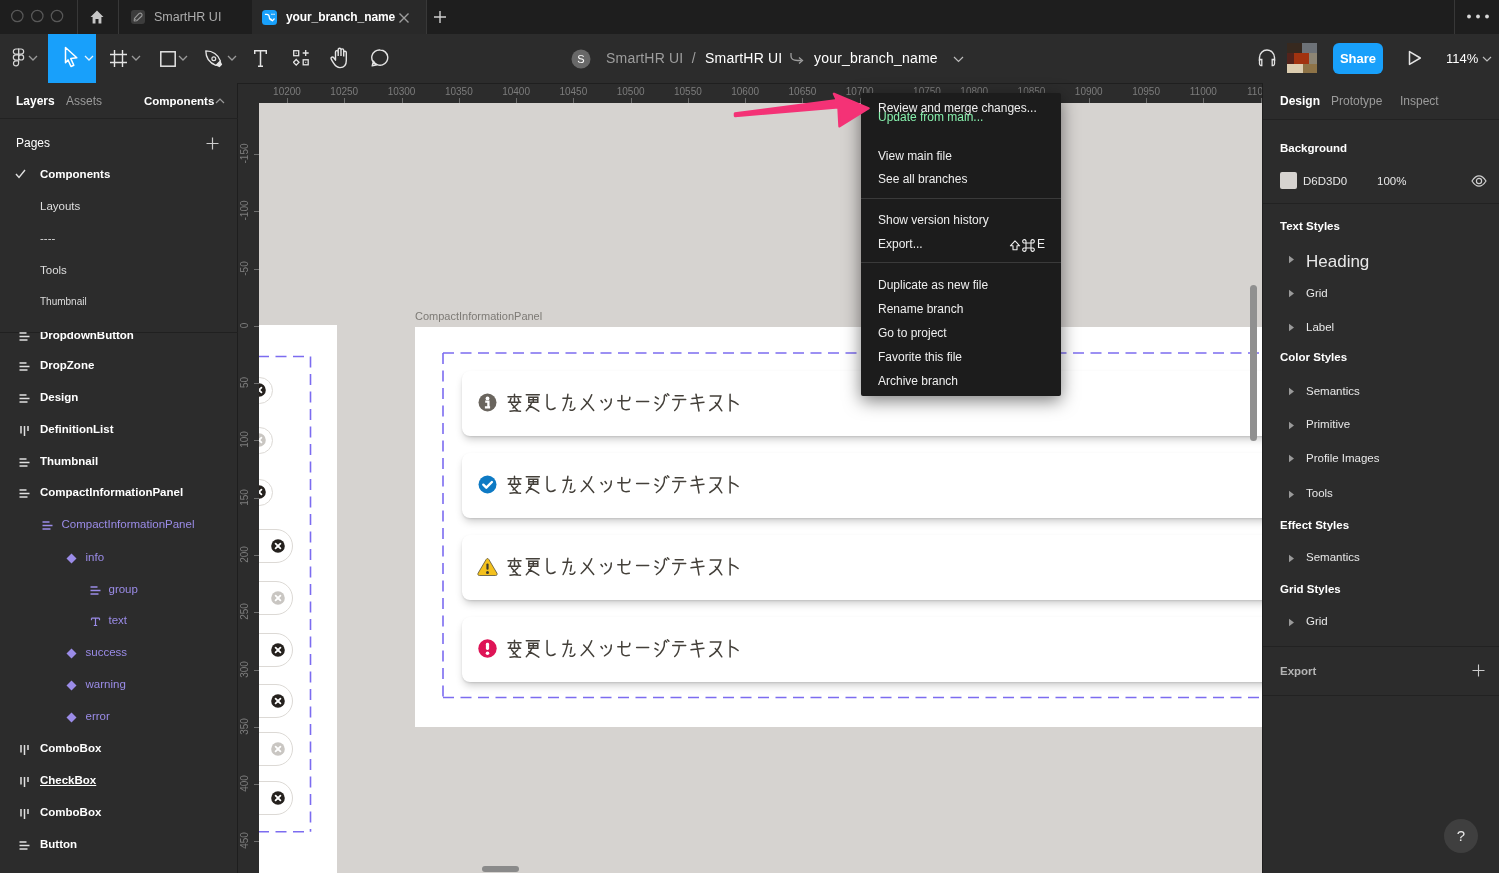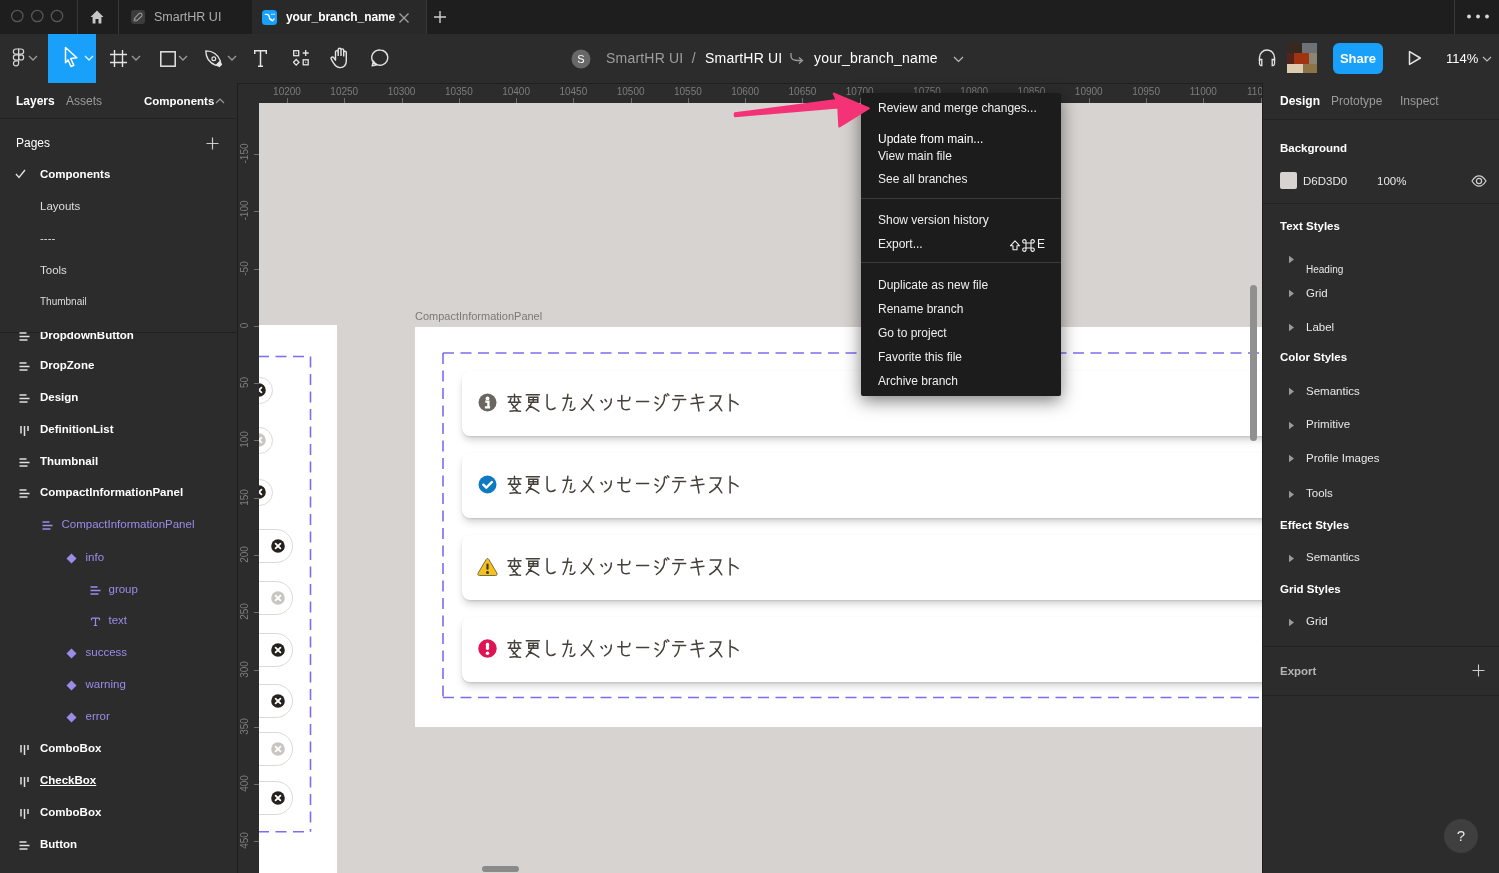--- a/index.html
+++ b/index.html
@@ -561,21 +561,21 @@
     </svg>
     <div class="abs" style="left:0;top:120px;width:237px;height:1px;background:#222;"></div>
 
     <div class="abs" style="left:17px;top:137px;font-size:11.5px;font-weight:bold;color:#fff;">Text Styles</div>
         <div class="abs" style="left:17px;top:268px;font-size:11.5px;font-weight:bold;color:#fff;">Color Styles</div>
     <div class="abs" style="left:17px;top:436px;font-size:11.5px;font-weight:bold;color:#fff;">Effect Styles</div>
     <div class="abs" style="left:17px;top:500px;font-size:11.5px;font-weight:bold;color:#fff;">Grid Styles</div>
     <svg class="abs" style="left:25px;top:171.5px" width="7" height="9">
         <path d="M1 0.8 L6 4.5 L1 8.2 Z" fill="#9a9a9a"></path>
       </svg>
-      <div class="abs" style="left:43px;top:169px;font-size:10px;color:#e8e8e8;white-space:nowrap;margin-top:12px;">Heading</div>
+      <div class="abs" style="left:43px;top:169px;font-size:17px;color:#e8e8e8;white-space:nowrap;">Heading</div>
       <svg class="abs" style="left:25px;top:206.3px" width="7" height="9">
         <path d="M1 0.8 L6 4.5 L1 8.2 Z" fill="#9a9a9a"></path>
       </svg>
       <div class="abs" style="left:43px;top:203.8px;font-size:11.5px;color:#e8e8e8;white-space:nowrap;">Grid</div>
       <svg class="abs" style="left:25px;top:240.3px" width="7" height="9">
         <path d="M1 0.8 L6 4.5 L1 8.2 Z" fill="#9a9a9a"></path>
       </svg>
       <div class="abs" style="left:43px;top:237.8px;font-size:11.5px;color:#e8e8e8;white-space:nowrap;">Label</div>
       <svg class="abs" style="left:25px;top:304.0px" width="7" height="9">
         <path d="M1 0.8 L6 4.5 L1 8.2 Z" fill="#9a9a9a"></path>
@@ -603,21 +603,21 @@
       <div class="abs" style="left:43px;top:532px;font-size:11.5px;color:#e8e8e8;white-space:nowrap;">Grid</div>
     <div class="abs" style="left:0;top:563px;width:237px;height:1px;background:#222;"></div>
     <div class="abs" style="left:17px;top:582px;font-size:11.5px;font-weight:bold;color:#b4b4b4;">Export</div>
     <svg class="abs" style="left:209px;top:581px" width="13" height="13">
         <path d="M6.5 0.5 V12.5 M0.5 6.5 H12.5" stroke="#ccc" stroke-width="1.1"></path>
       </svg>
     <div class="abs" style="left:0;top:612px;width:237px;height:1px;background:#222;"></div>
   </div>
   <div id="menu">
     <div class="mitem" style="top:7.5px;">Review and merge changes...</div>
-    <div class="mitem" style="top:39px;color:#ffffff;">Update from main...</div>
+    <div class="mitem" style="top:17px;color:#86efac;">Update from main...</div>
     <div class="mitem" style="top:55.5px;">View main file</div>
     <div class="mitem" style="top:78.6px;">See all branches</div>
     <div class="msep" style="top:105.3px;"></div>
     <div class="mitem" style="top:119.7px;">Show version history</div>
     <div class="mitem" style="top:143.9px;">Export...</div>
     <svg class="abs" style="left:148px;top:145.5px" width="12" height="12" viewBox="0 0 12 12">
         <path d="M6 1.8 L10.6 6.8 H8 V10.8 H4 V6.8 H1.4 Z" fill="none" stroke="#efefef" stroke-width="1.1" stroke-linejoin="round"></path>
       </svg>
     <svg class="abs" style="left:161px;top:145.5px" width="13" height="13" viewBox="0 0 13 13">
         <path d="M4 4 H9 V9 H4 Z M4 4 H2.8 A1.7 1.7 0 1 1 4 2.8 Z M9 4 V2.8 A1.7 1.7 0 1 1 10.2 4 Z M9 9 H10.2 A1.7 1.7 0 1 1 9 10.2 Z M4 9 V10.2 A1.7 1.7 0 1 1 2.8 9 Z" fill="none" stroke="#efefef" stroke-width="1.1"></path>

